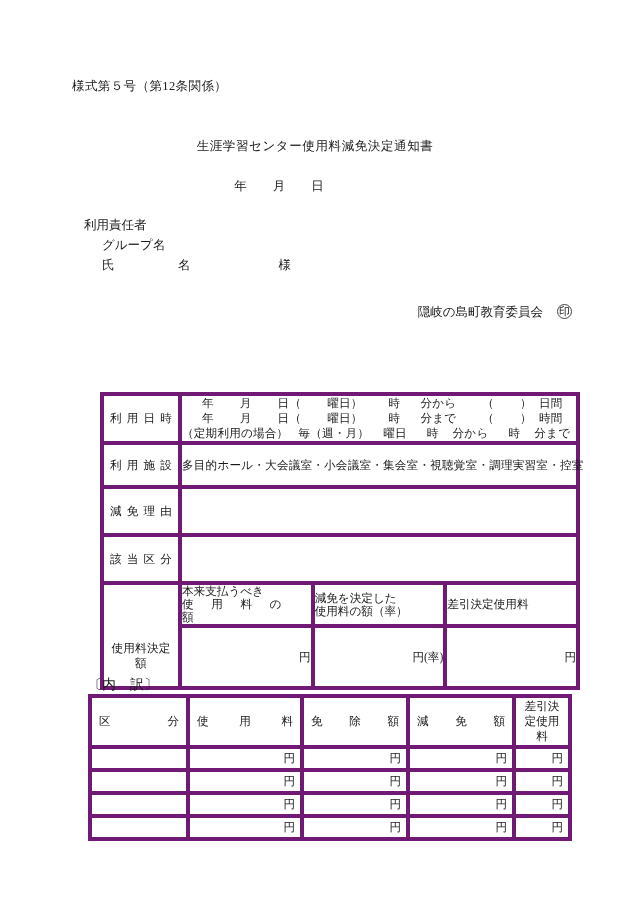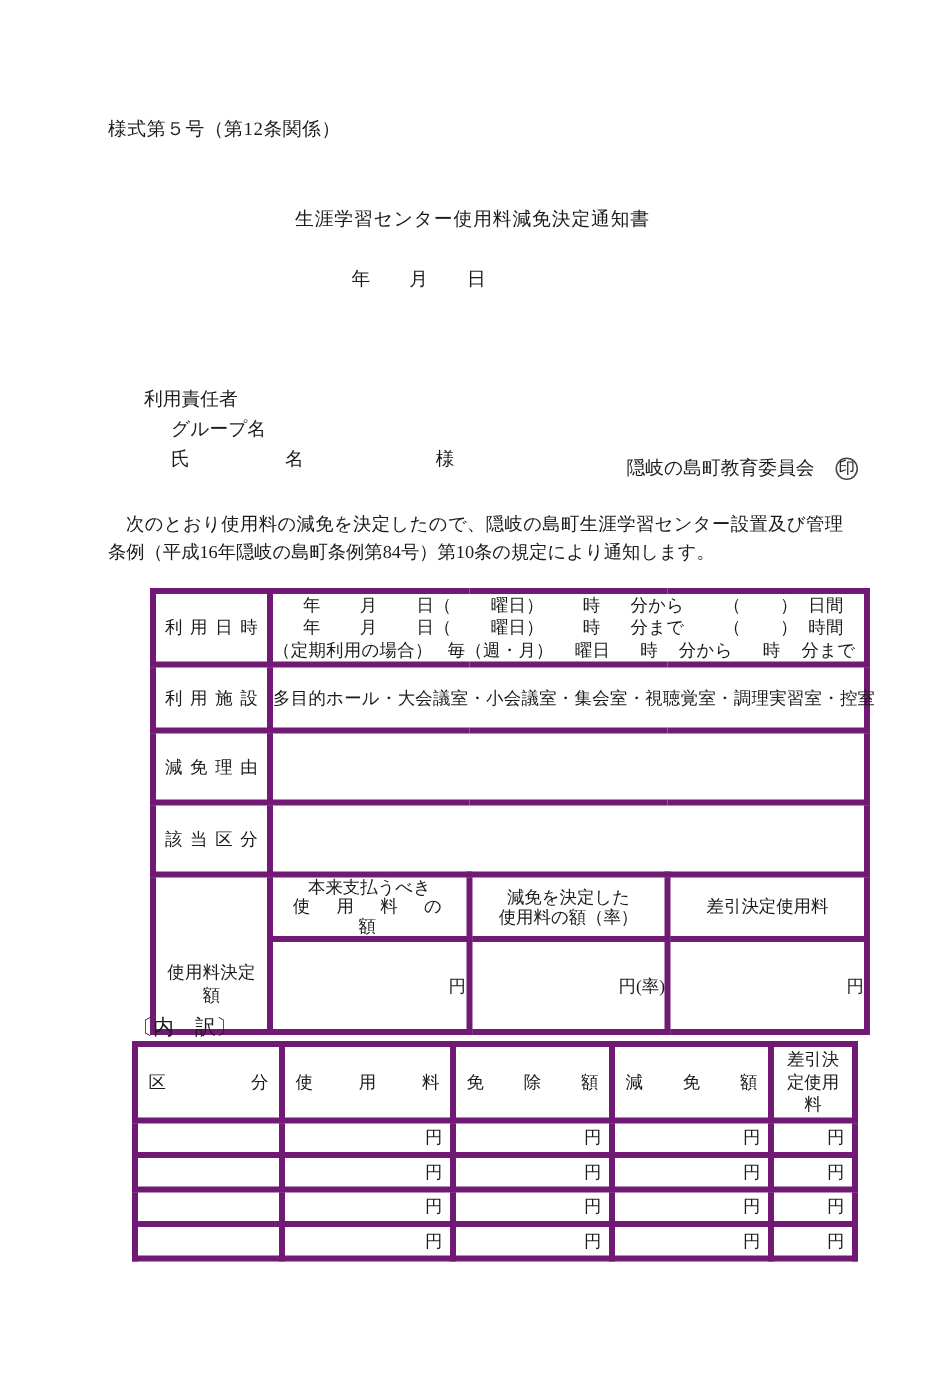--- a/index.html
+++ b/index.html
@@ -52,25 +52,24 @@
     text-align: center;
     padding-right: 72px;
     box-sizing: border-box;
     font-size: 12.5px;
   }
   .date-line .sp { display: inline-block; width: 26px; }
 
   
   .addressee {
     position: absolute;
-    left: 96px;
+    left: 84px;
     top: 215px;
     font-size: 12.5px;
     line-height: 20px;
-    margin-top: 41px;
   }
   .addressee .row2 { padding-left: 18px; }
   .addressee .row3 { padding-left: 18px; }
   .addressee .spread {
     display: inline-block;
     width: 76px;
   }
   .addressee .sama { display: inline-block; padding-left: 88px; }
 
   
@@ -155,21 +154,21 @@
   .facility-cell {
     padding: 5px 6px 5px 10px;
     letter-spacing: 0.2px;
     white-space: nowrap;
   }
   .blank-row td { height: 44px; }
   .blank-row-tall td { height: 44px; }
 
   
   .fee-head td {
-    text-align: center;
+    text-align: left;
     line-height: 13px;
     padding: 3px 2px;
   }
   .fee-val td {
     height: 58px;
     vertical-align: top;
     text-align: right;
     padding: 4px 8px 0 0;
   }
   .fee-val td.lbl-cell {
@@ -230,21 +229,20 @@
     <div class="row2">グループ名</div>
     <div class="row3">
       <span class="spread"><span>氏</span></span><span>名</span><span class="sama">様</span>
     </div>
   </div>
 
   <div class="issuer">
     <span>隠岐の島町教育委員会</span><span class="seal">印</span>
   </div>
 
-  <div class="body-text">次のとおり使用料の減免を決定したので、隠岐の島町生涯学習センター設置及び管理条例（平成16年隠岐の島町条例第84号）第10条の規定により通知します。</div>
 
   <table class="frm" id="main-table">
     <tbody>
       <tr>
         <td class="lbl-cell" rowspan="1">
           <span class="lbl-spread">
             <span>利</span>
             <span>用</span>
             <span>日</span>
             <span>時</span>

